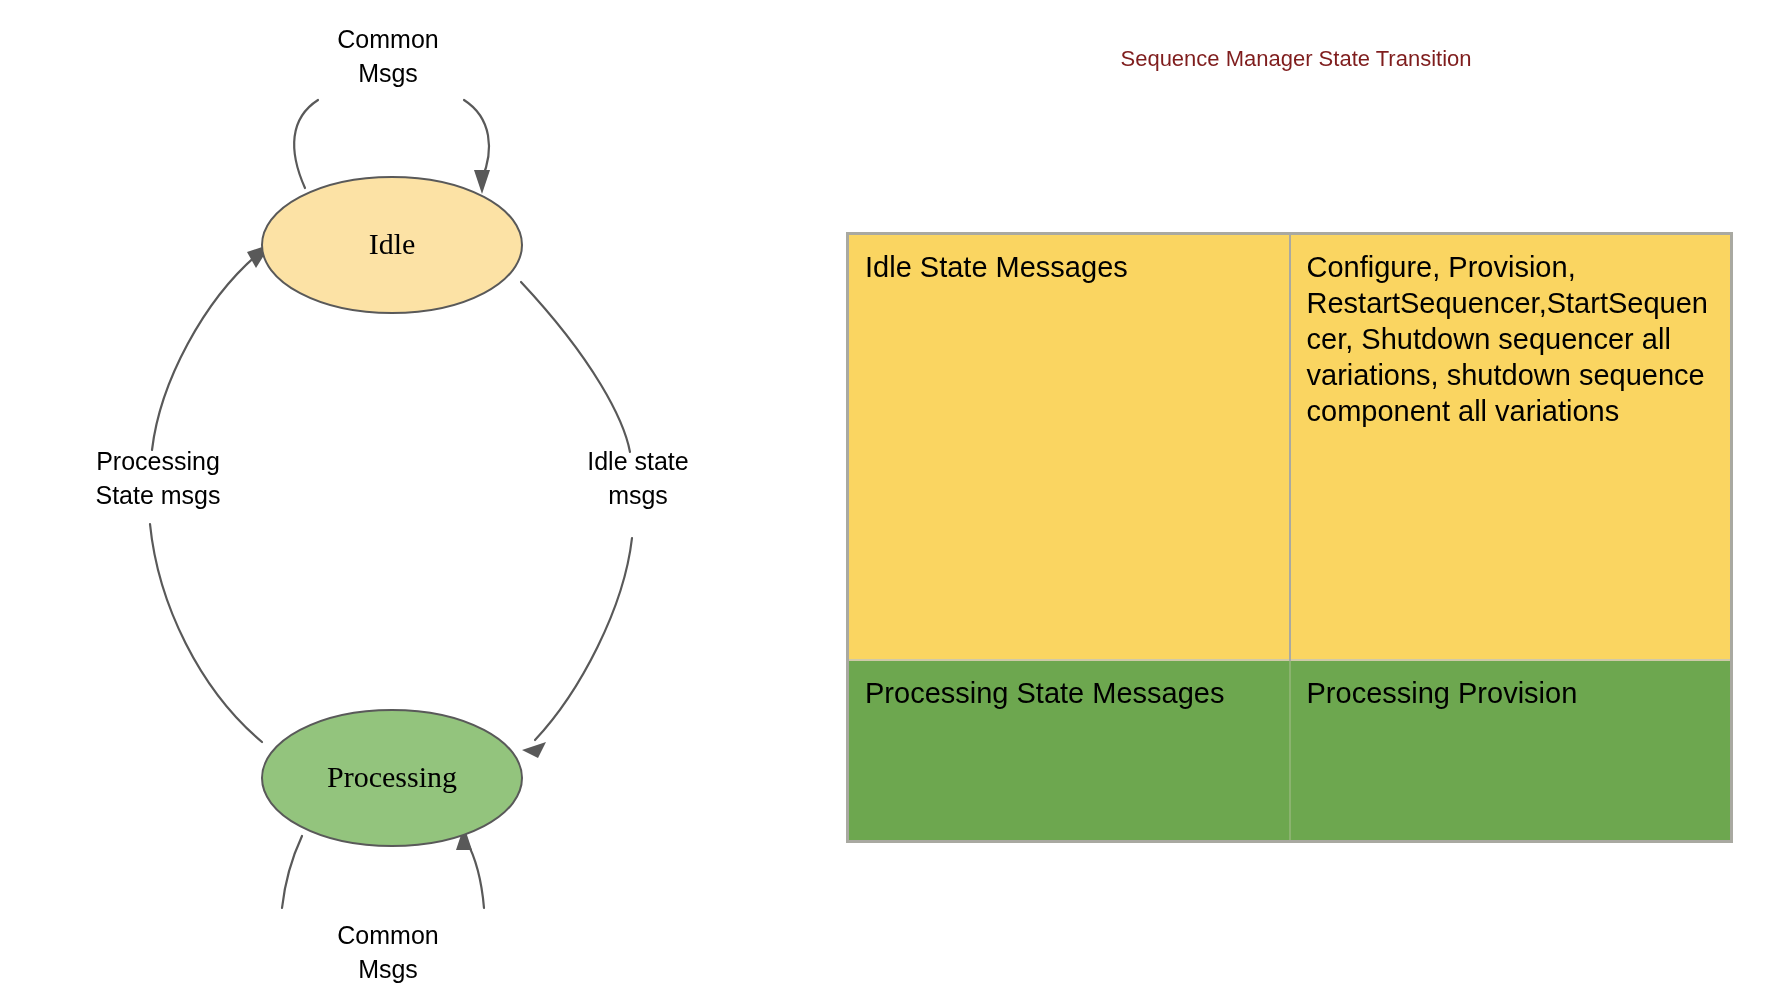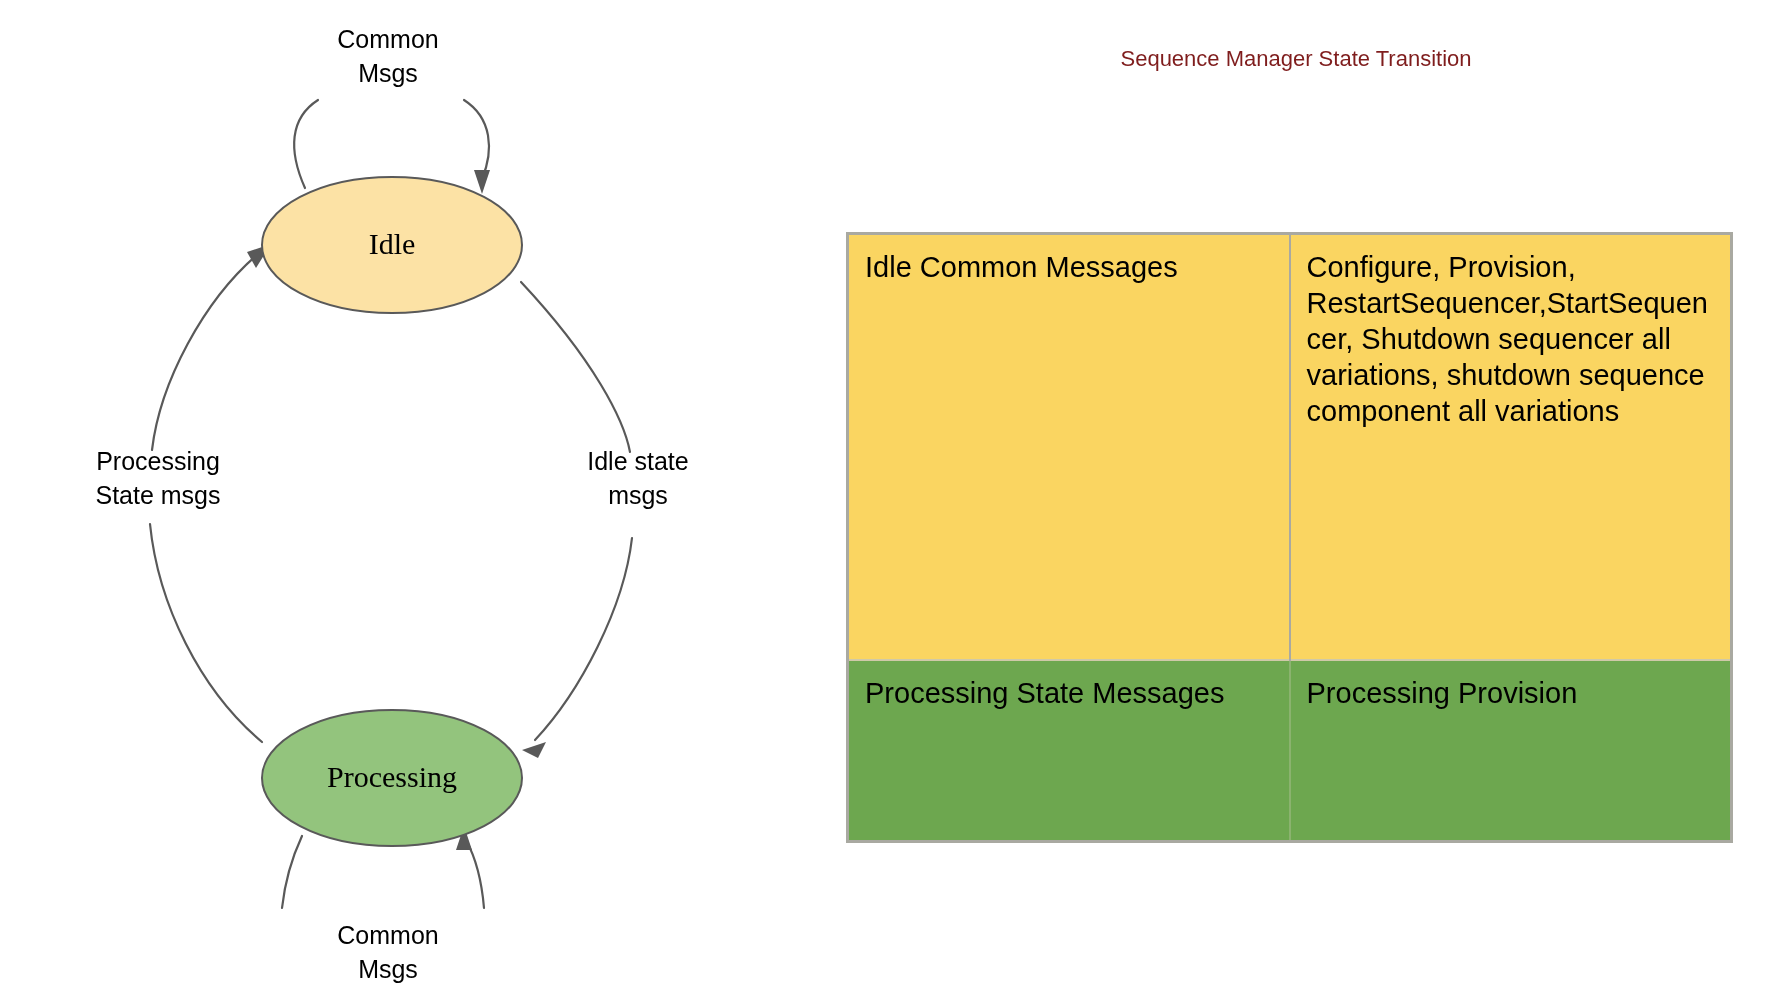--- a/index.html
+++ b/index.html
@@ -161,21 +161,21 @@
   <div id="panel-title">Sequence Manager State Transition</div>
 </div>
 
 <table id="legend-table">
   <colgroup>
     <col class="col-key">
     <col class="col-val">
   </colgroup>
   <tbody>
     <tr class="row-idle">
-      <td class="cell-key">Idle Common Messages</td>
+      <td class="cell-key">Idle State Messages</td>
       <td class="cell-val">Configure, Provision, RestartSequencer,StartSequencer, Shutdown sequencer all variations, shutdown sequence component all variations</td>
     </tr>
     <tr class="row-processing">
       <td class="cell-key">Processing State Messages</td>
       <td class="cell-val">Processing Provision</td>
     </tr>
   </tbody>
 </table>
 
 </body></html>

